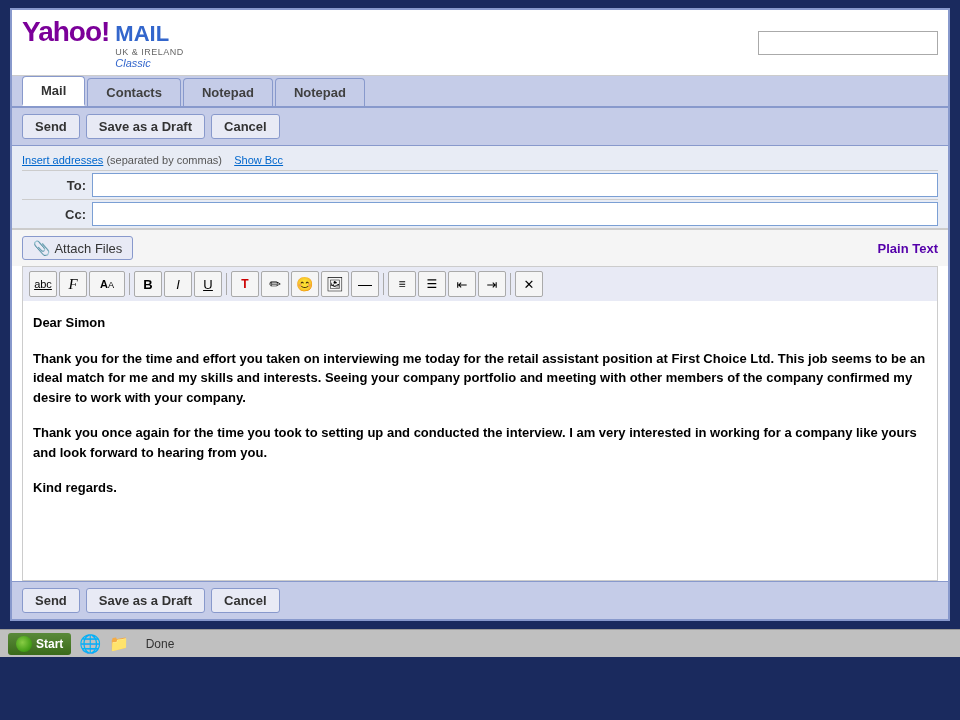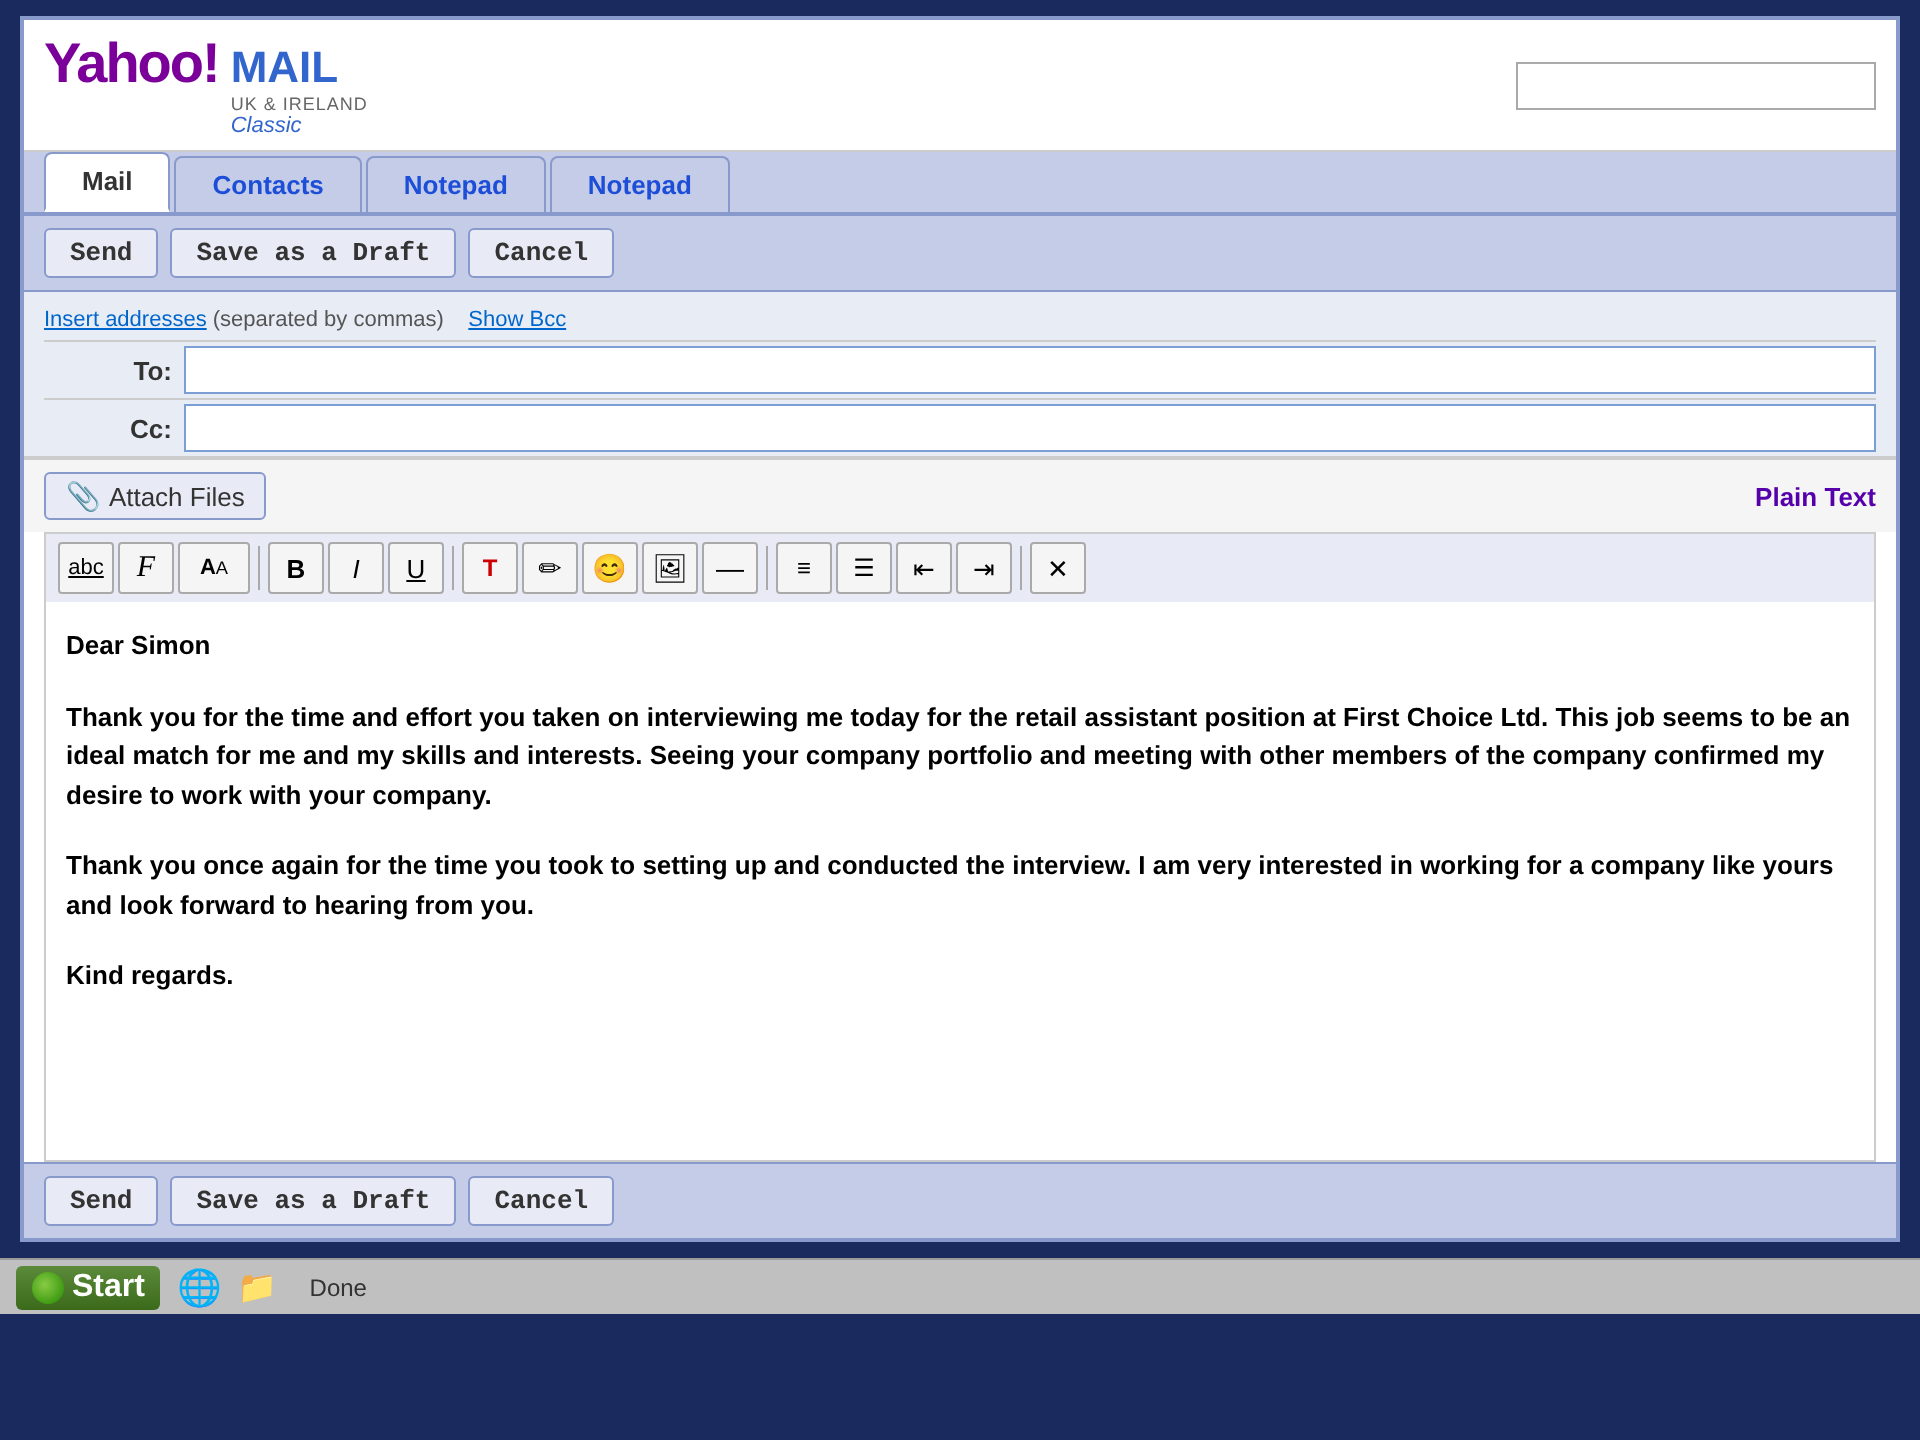--- a/index.html
+++ b/index.html
@@ -87,21 +87,21 @@
     }
 
     .nav-tab {
       padding: 6px 18px;
       font-size: 13px;
       font-weight: bold;
       cursor: pointer;
       border-top-left-radius: 4px;
       border-top-right-radius: 4px;
       background: #c5cce8;
-      color: #1d4ed8;
+      color: #404040;
       border: 1px solid #8899cc;
       border-bottom: none;
       margin-right: 2px;
     }
 
     .nav-tab.active {
       background: #fff;
       color: #333;
       border-bottom: 2px solid #fff;
     }
@@ -118,21 +118,20 @@
 
     .toolbar-btn {
       padding: 4px 12px;
       font-size: 13px;
       font-weight: bold;
       cursor: pointer;
       background: #e8eaf5;
       border: 1px solid #8899cc;
       border-radius: 3px;
       color: #333;
-      font-family: Liberation Mono, monospace;
     }
 
     .compose-header {
       background: #e8ecf5;
       padding: 4px 10px 0 10px;
       border-bottom: 1px solid #ccc;
     }
 
     .address-hint {
       font-size: 11px;
@@ -277,21 +276,21 @@
       align-items: center;
       padding: 0 8px;
       gap: 8px;
       border-top: 1px solid #999;
     }
 
     .start-btn {
       background: linear-gradient(to bottom, #5a8a3a, #3a6a1a);
       color: #fff;
       font-weight: bold;
-      font-size: 16px;
+      font-size: 12px;
       padding: 2px 8px;
       border-radius: 3px;
       display: flex;
       align-items: center;
       gap: 4px;
       cursor: pointer;
       height: 22px;
     }
 
     .start-orb {

